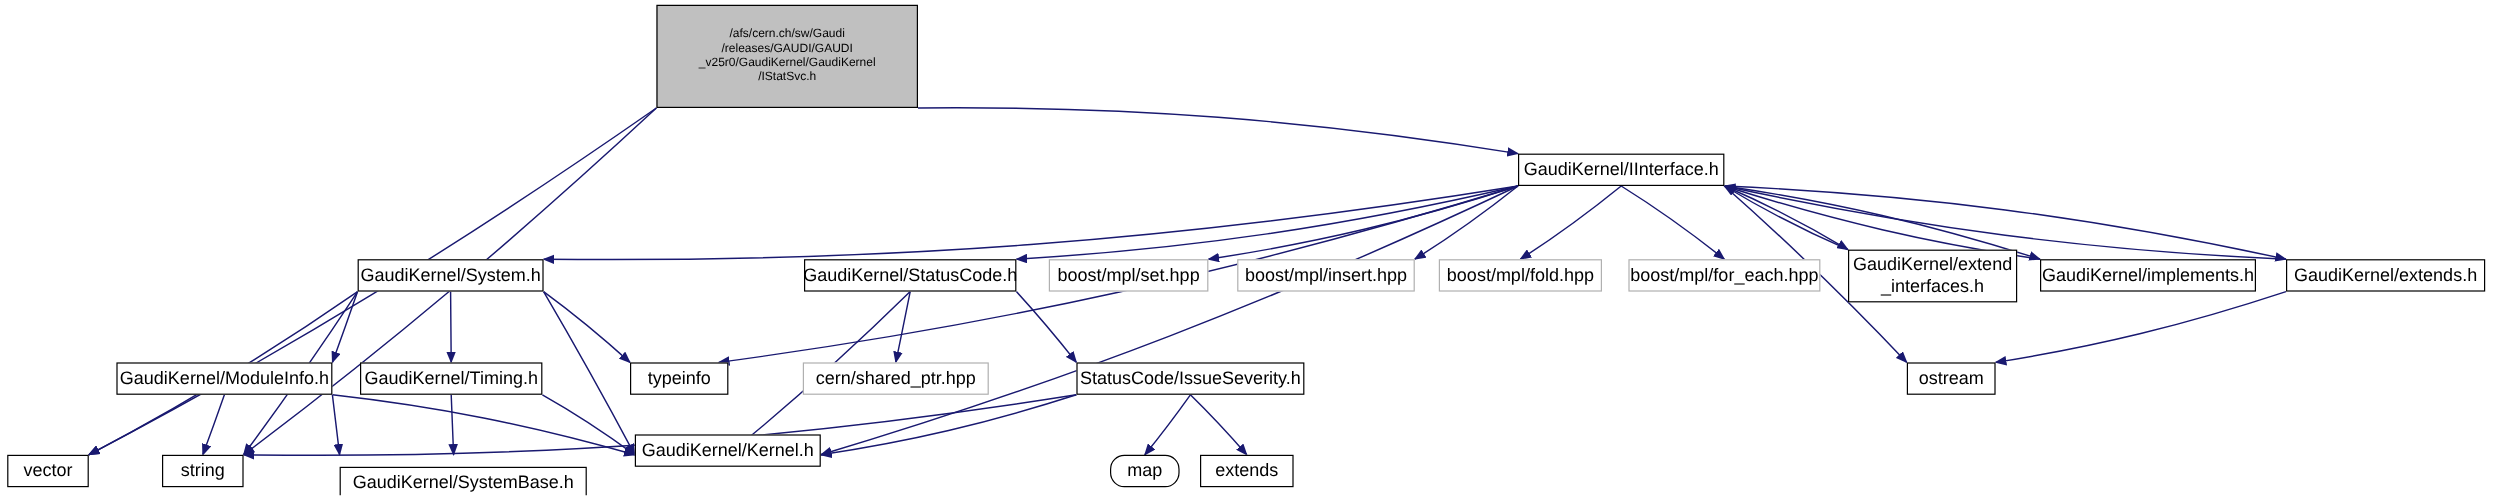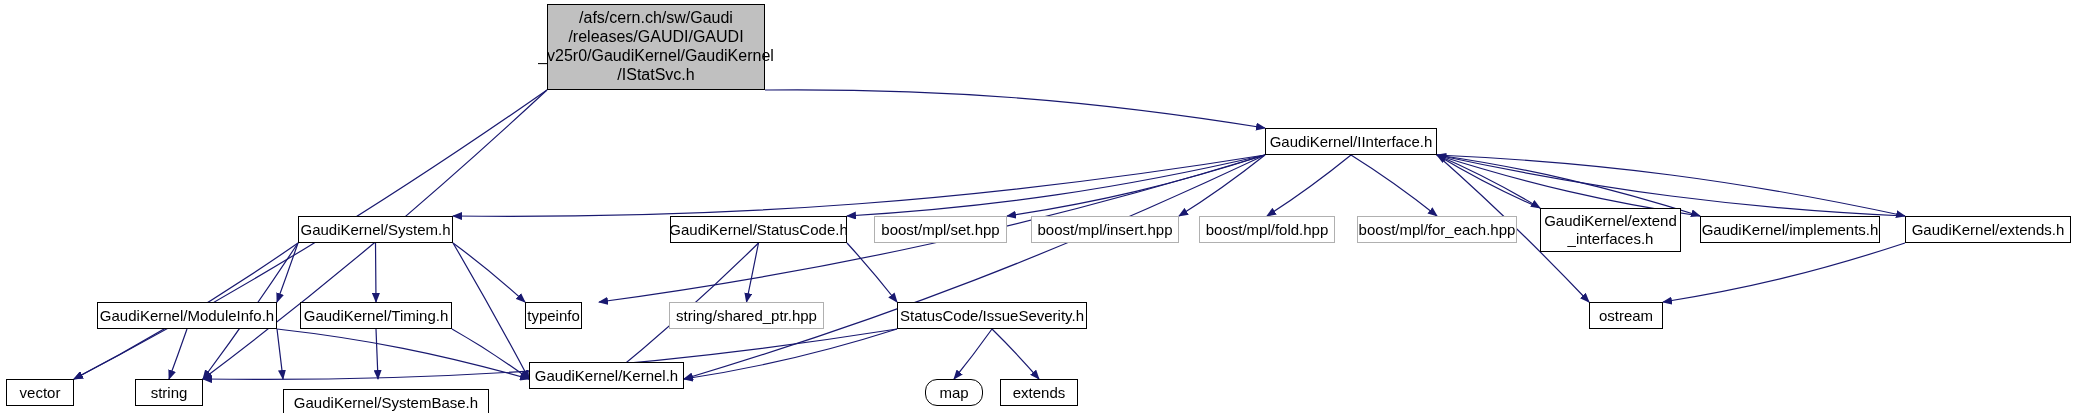--- a/index.html
+++ b/index.html
@@ -57,39 +57,39 @@
         <path d="M992,329 C1008.45,345.09 1022.55,360.09 1039,379" marker-end="url(#ah)"></path>
         <path d="M897,329 C654.1,367.32 445.9,382.32 203,379" marker-end="url(#ah)"></path>
         <path d="M897,329 C822.45,352.89 758.55,367.89 684,379" marker-end="url(#ah)"></path>
         <path d="M1540,208 C1503.95,192.54 1473.05,176.64000000000001 1437,155" marker-end="url(#ah)"></path>
         <path d="M1700,216 C1607.95,202.54 1529.05,184.23999999999998 1437,155" marker-end="url(#ah)"></path>
         <path d="M1905,216 C1741.2,208.69 1600.8,190.39 1437,155" marker-end="url(#ah)"></path>
         <path d="M1905,243 C1820.3,270.90999999999997 1747.7,288.61 1663,302" marker-end="url(#ah)"></path>
       </g>
   </svg>
   <div id="node-layer">
-      <div class="node solid" style="left: 547px; top: 4px; width: 218px; height: 86px; font-size: 16px;"><span class="node-label">/afs/cern.ch/sw/Gaudi
+      <div class="node solid" style="left: 547px; top: 4px; width: 218px; height: 86px; font-size: 10px;"><span class="node-label">/afs/cern.ch/sw/Gaudi
 /releases/GAUDI/GAUDI
 _v25r0/GaudiKernel/GaudiKernel
 /IStatSvc.h</span></div>
       <div class="node plain" style="left: 1265px; top: 128px; width: 172px; height: 27px;"><span class="node-label">GaudiKernel/IInterface.h</span></div>
       <div class="node plain" style="left: 298px; top: 216px; width: 155px; height: 27px;"><span class="node-label">GaudiKernel/System.h</span></div>
       <div class="node plain" style="left: 670px; top: 216px; width: 177px; height: 27px;"><span class="node-label">GaudiKernel/StatusCode.h</span></div>
       <div class="node ext" style="left: 874px; top: 216px; width: 133px; height: 27px;"><span class="node-label">boost/mpl/set.hpp</span></div>
       <div class="node ext" style="left: 1031px; top: 216px; width: 148px; height: 27px;"><span class="node-label">boost/mpl/insert.hpp</span></div>
       <div class="node ext" style="left: 1199px; top: 216px; width: 136px; height: 27px;"><span class="node-label">boost/mpl/fold.hpp</span></div>
       <div class="node ext" style="left: 1357px; top: 216px; width: 160px; height: 27px;"><span class="node-label">boost/mpl/for_each.hpp</span></div>
       <div class="node plain" style="left: 1540px; top: 208px; width: 141px; height: 44px;"><span class="node-label">GaudiKernel/extend
 _interfaces.h</span></div>
       <div class="node plain" style="left: 1700px; top: 216px; width: 180px; height: 27px;"><span class="node-label">GaudiKernel/implements.h</span></div>
       <div class="node plain" style="left: 1905px; top: 216px; width: 166px; height: 27px;"><span class="node-label">GaudiKernel/extends.h</span></div>
       <div class="node plain" style="left: 97px; top: 302px; width: 180px; height: 27px;"><span class="node-label">GaudiKernel/ModuleInfo.h</span></div>
       <div class="node plain" style="left: 300px; top: 302px; width: 152px; height: 27px;"><span class="node-label">GaudiKernel/Timing.h</span></div>
-      <div class="node plain" style="left: 525px; top: 302px; width: 57px; height: 27px;"><span class="node-label">typeinfo</span></div>
-      <div class="node ext" style="left: 669px; top: 302px; width: 155px; height: 27px;"><span class="node-label">string/shared_ptr.hpp</span></div>
+      <div class="node plain" style="left: 525px; top: 302px; width: 82px; height: 27px;"><span class="node-label">typeinfo</span></div>
+      <div class="node ext" style="left: 669px; top: 302px; width: 155px; height: 27px;"><span class="node-label">cern/shared_ptr.hpp</span></div>
       <div class="node plain" style="left: 897px; top: 302px; width: 190px; height: 27px;"><span class="node-label">StatusCode/IssueSeverity.h</span></div>
       <div class="node plain" style="left: 1589px; top: 302px; width: 74px; height: 27px;"><span class="node-label">ostream</span></div>
       <div class="node plain" style="left: 6px; top: 379px; width: 68px; height: 27px;"><span class="node-label">vector</span></div>
       <div class="node plain" style="left: 135px; top: 379px; width: 68px; height: 27px;"><span class="node-label">string</span></div>
       <div class="node plain" style="left: 283px; top: 389px; width: 206px; height: 27px;"><span class="node-label">GaudiKernel/SystemBase.h</span></div>
       <div class="node plain" style="left: 529px; top: 362px; width: 155px; height: 27px;"><span class="node-label">GaudiKernel/Kernel.h</span></div>
       <div class="node plain" style="left: 925px; top: 379px; width: 58px; height: 27px; border-radius: 12px;"><span class="node-label">map</span></div>
       <div class="node plain" style="left: 1000px; top: 379px; width: 78px; height: 27px;"><span class="node-label">extends</span></div>
     </div>
 </div>

